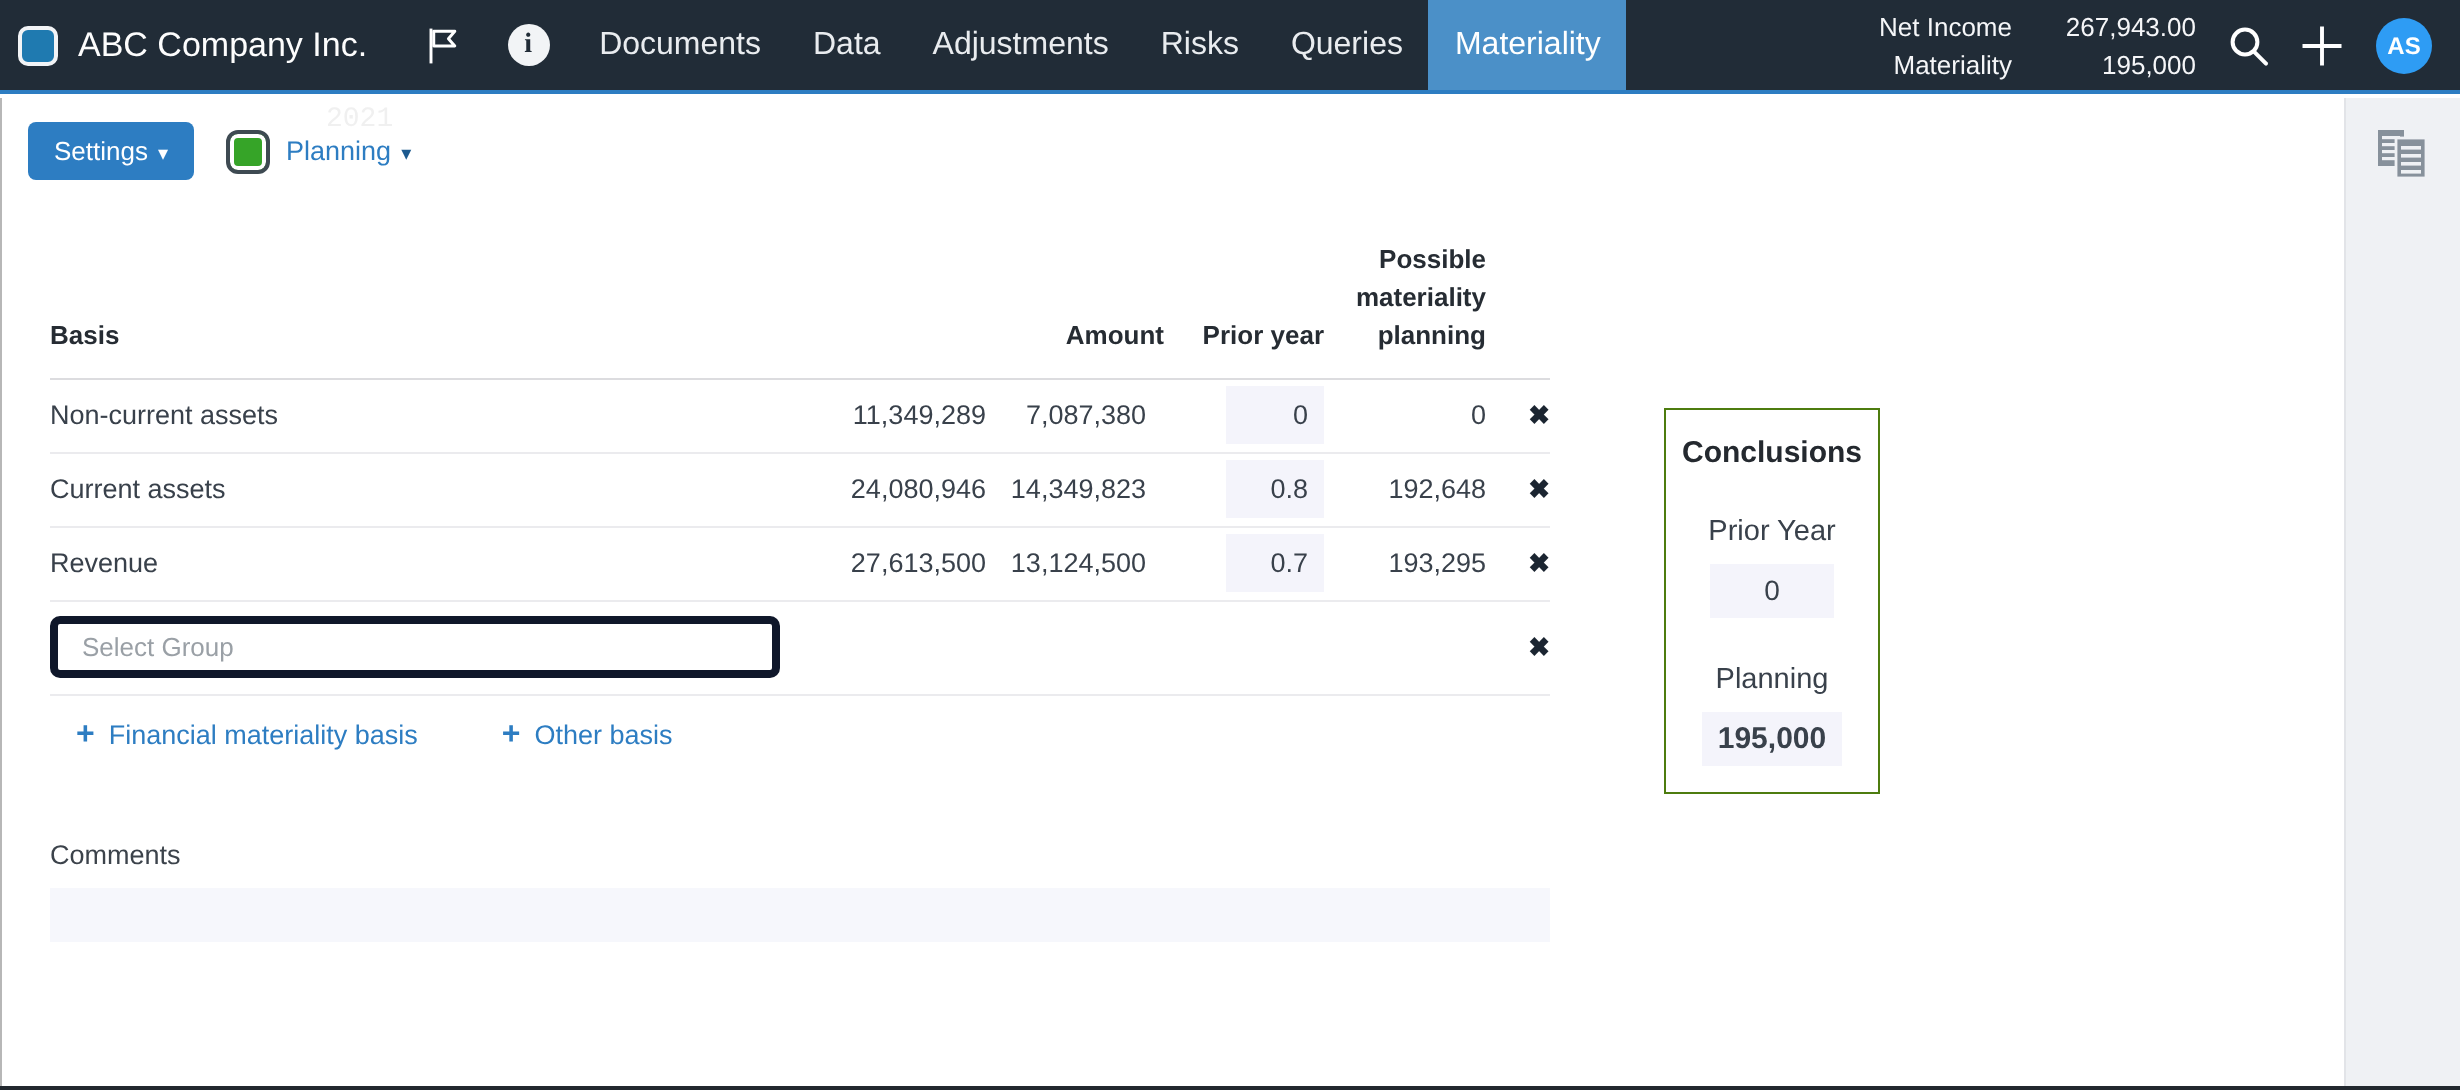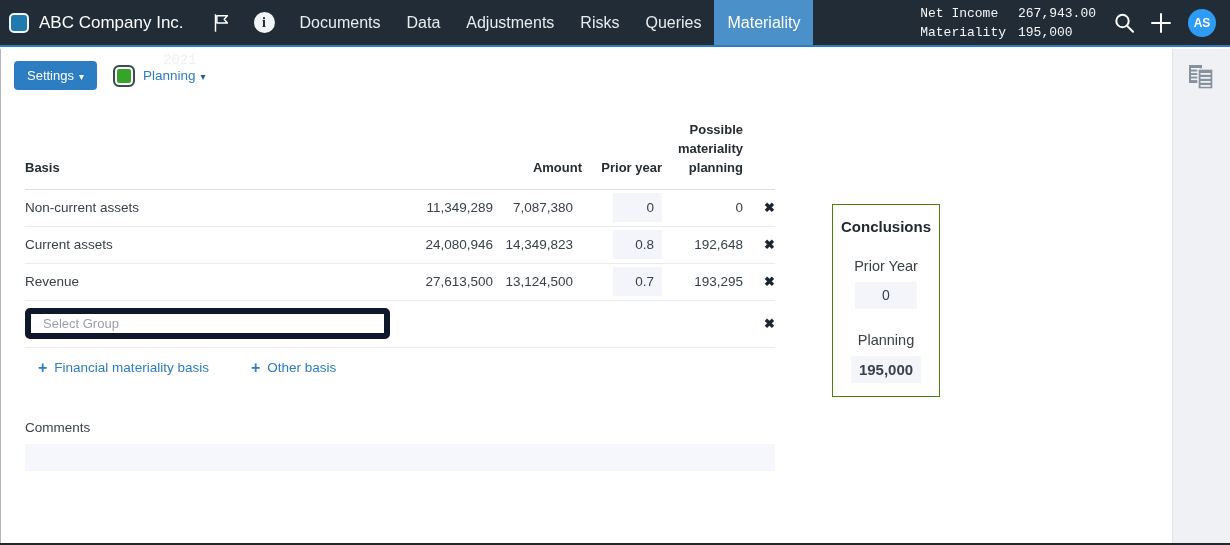--- a/index.html
+++ b/index.html
@@ -15,22 +15,22 @@
   .year { position:absolute; left:163px; top:52px; font-size:14px; color:#f0f0f0;font-family:Liberation Mono, monospace; }
   .tb-icon { display:flex; align-items:center; justify-content:center; cursor:pointer; flex:0 0 auto; }
   .flag { margin-left:26px; }
   .info { margin-left:22px; width:21px; height:21px; background:#f2f4f6; border-radius:50%;
           color:#212c37; font-weight:bold; font-size:14px; font-family:"Liberation Serif", serif; }
   nav { display:flex; align-items:center; height:100%; margin-left:12px; }
   .nav-item { padding:0 13px; height:100%; display:flex; align-items:center;
               font-size:16px; color:#e9ecef; cursor:pointer; white-space:nowrap; }
   .nav-item.active { background:#4b90c8; color:#fff; }
   .summary { margin-left:auto; display:grid; grid-template-columns:auto auto;
-             column-gap:12px; row-gap:4px; font-size:13px; text-align:left;
-             color:#f5f6f8; white-space:nowrap;font-family:Liberation Mono, monospace; }
+             column-gap:12px; row-gap:4px; font-size:13px; text-align:right;
+             color:#f5f6f8; white-space:nowrap; }
   .summary .val { min-width:80px; }
   .search { margin-left:14px; }
   .plus { margin-left:12px; }
   .avatar { width:28px; height:28px; border-radius:50%; background:#2e9cf4; color:#fff;
             font-size:12px; font-weight:bold; display:flex; align-items:center;
             justify-content:center; margin:0 14px 0 14px; cursor:pointer; flex:0 0 auto; }
 
   
   .left-edge { position:fixed; left:0; top:49px; bottom:0; width:1px; background:#b7b7b7; z-index:5; }
   .bottom-edge { position:fixed; left:0; right:0; bottom:0; height:2px; background:#22282e; z-index:9; }
@@ -64,21 +64,21 @@
   .c-bench { width:89px; text-align:right; }
   .c-poss { width:81px; text-align:right; }
   .c-x { width:32px; text-align:right; }
   .trow { display:flex; align-items:center; height:37px; border-bottom:1px solid #ebebee; }
   .cell-box { display:inline-block; width:49px; height:29px; line-height:29px;
               background:#f4f4fb; text-align:right; padding-right:8px; cursor:text; }
   .xbtn { color:#1b2531; font-size:13px; font-weight:bold; cursor:pointer; }
   .select-row { display:flex; align-items:center; padding:7px 0 8px;
                 border-bottom:1px solid #ebebee; }
   .select-row .fill { flex:1; }
-  .select-input { width:365px; height:31px; border:6px solid #0f172a; border-radius:5px;
+  .select-input { width:365px; height:31px; border:4px solid #0f172a; border-radius:5px;
                   padding:0 12px; font-size:13px; color:#444;
                   font-family:"Liberation Sans", sans-serif; outline:none; }
   .select-input::placeholder { color:#9aa0a6; }
   .add-links { display:flex; gap:42px; margin-top:11px; padding-left:13px; }
   .add-link { color:#2d7dc2; font-size:13.5px; cursor:pointer; display:flex;
               align-items:center; text-decoration:none; }
   .add-link .plus-glyph { font-weight:bold; font-size:16px; margin-right:7px; }
 
   
   .conclusions { position:absolute; left:832px; top:143px; width:108px; height:193px;

